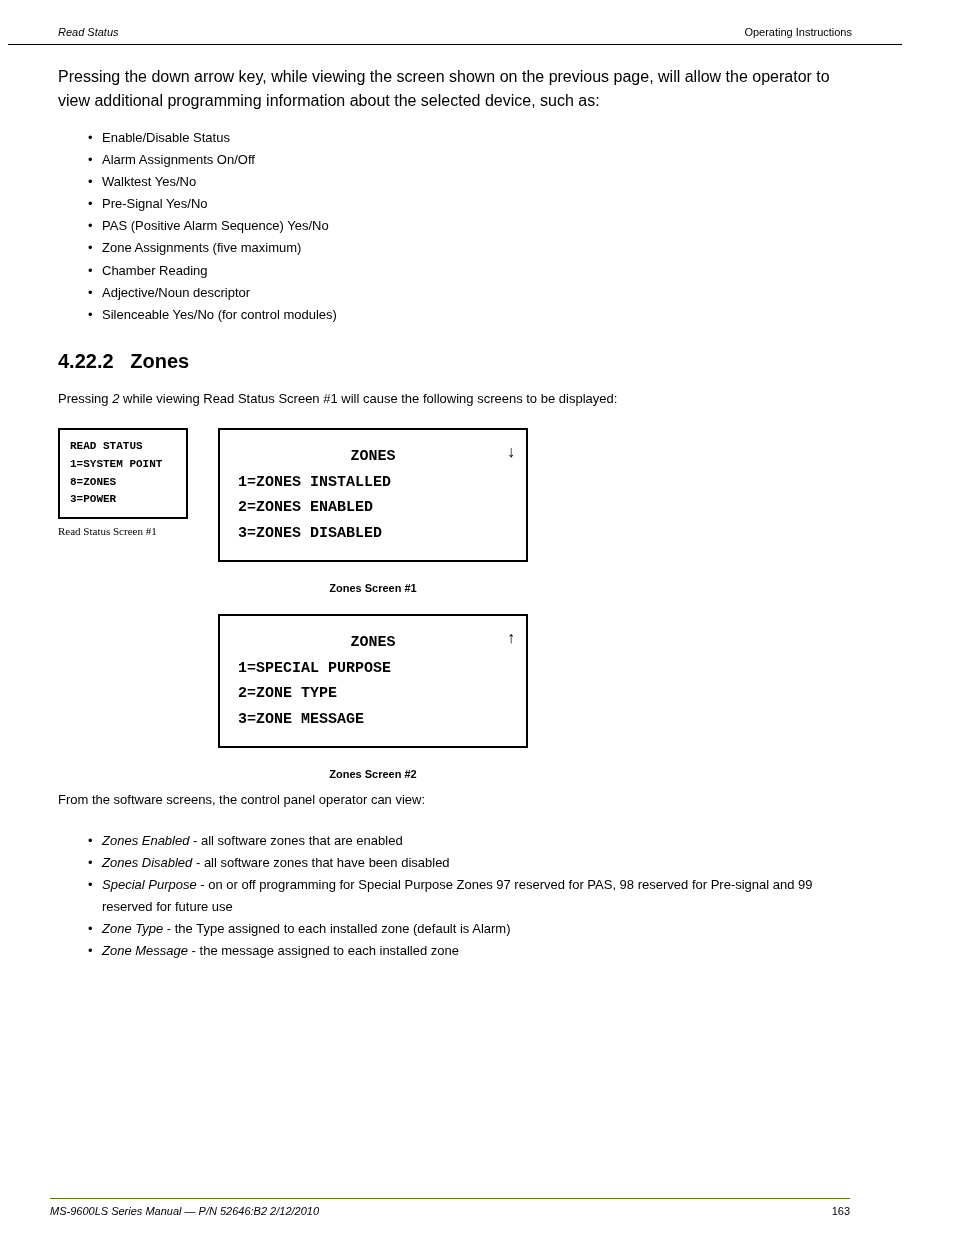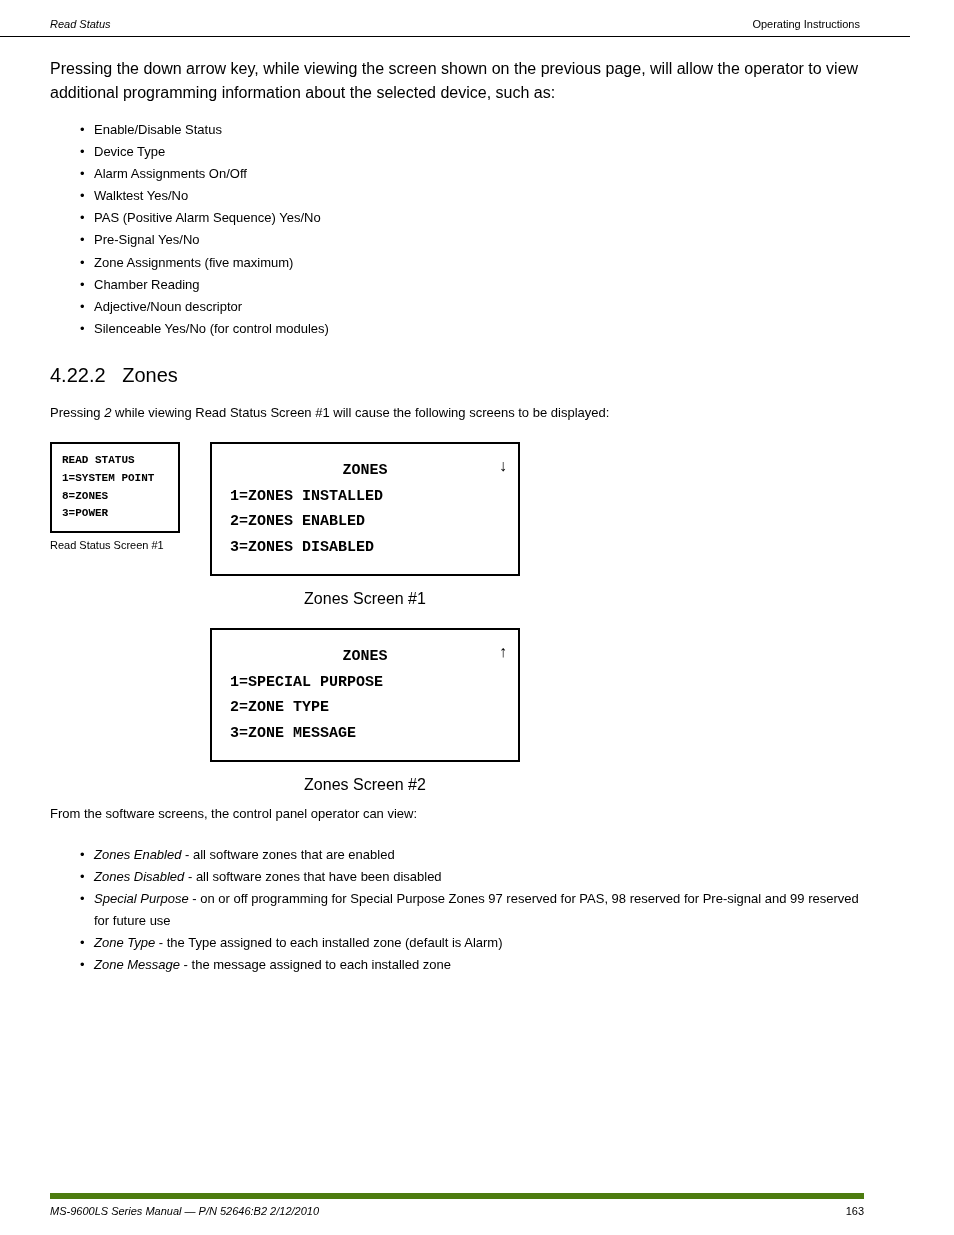--- a/index.html
+++ b/index.html
@@ -9,21 +9,21 @@
       font-size: 13px;
       color: #000;
       width: 954px;
       min-height: 1235px;
       position: relative;
     }
 
     .page-container {
       width: 910px;
       min-height: 1235px;
-      padding: 0;
+      padding: 8px;
       position: relative;
     }
 
     
     .page-header {
       display: flex;
       justify-content: space-between;
       align-items: flex-start;
       padding: 18px 50px 6px 50px;
       border-bottom: 1px solid #000;
@@ -35,24 +35,24 @@
     }
     .header-right {
       font-size: 11px;
     }
 
     
     .page-footer {
       position: absolute;
       bottom: 18px;
       left: 50px;
-      right: 46px;
+      right: 60px;
       display: flex;
       justify-content: space-between;
-      border-top: 6px solid #4d7c0f;
+      border-top: 1px solid #4d7c0f;
       padding-top: 6px;
     }
     .footer-left {
       font-size: 11px;
       font-style: italic;
     }
     .footer-right {
       font-size: 11px;
     }
 
@@ -80,21 +80,21 @@
     }
     .bullet-list li::before {
       content: "•";
       position: absolute;
       left: 0;
     }
 
     
     .section-heading {
       font-size: 20px;
-      font-weight: normal;
+      font-weight: bold;
       margin: 10px 0 16px 0;
     }
 
     .section-intro {
       font-size: 13px;
       line-height: 1.5;
       margin-bottom: 20px;
     }
 
     
@@ -114,20 +114,21 @@
       font-weight: bold;
       line-height: 1.6;
       min-width: 130px;
       max-width: 140px;
       background: #fff;
     }
     .lcd-small-label {
       font-size: 11px;
       text-align: left;
       margin-top: 6px;
+      font-family: Liberation Serif, serif;
     }
 
     
     .lcd-large-wrapper {
       display: flex;
       flex-direction: column;
       align-items: center;
     }
     .lcd-large {
       border: 2px solid #000;
@@ -147,24 +148,24 @@
       right: 10px;
       font-size: 16px;
     }
     .lcd-large .scroll-arrow-up {
       position: absolute;
       top: 10px;
       right: 10px;
       font-size: 16px;
     }
     .lcd-large-label {
-      font-size: 16px;
-      font-weight: normal;
+      font-size: 11px;
+      font-weight: bold;
       text-align: center;
-      margin-top: 14px;
+      margin-top: 20px;
     }
 
     .screens-stack {
       display: flex;
       flex-direction: column;
       gap: 20px;
       margin-left: 0;
     }
 
     
@@ -194,25 +195,24 @@
     <span class="header-left">Read Status</span>
     <span class="header-right">Operating Instructions</span>
   </div>
 
   <div class="content">
 
     <p class="intro-text">Pressing the down arrow key, while viewing the screen shown on the previous page, will allow the operator to view additional programming information about the selected device, such as:</p>
 
     <ul class="bullet-list" id="bullet-list">
         <li>Enable/Disable Status</li>
-        <li>Device Type</li>
         <li>Alarm Assignments On/Off</li>
         <li>Walktest Yes/No</li>
+        <li>Pre-Signal Yes/No</li>
         <li>PAS (Positive Alarm Sequence) Yes/No</li>
-        <li>Pre-Signal Yes/No</li>
         <li>Zone Assignments (five maximum)</li>
         <li>Chamber Reading</li>
         <li>Adjective/Noun descriptor</li>
         <li>Silenceable Yes/No (for control modules)</li>
       </ul>
 
     <div class="section-heading">
       <span>4.22.2</span>
       &nbsp;
       <span>Zones</span>

